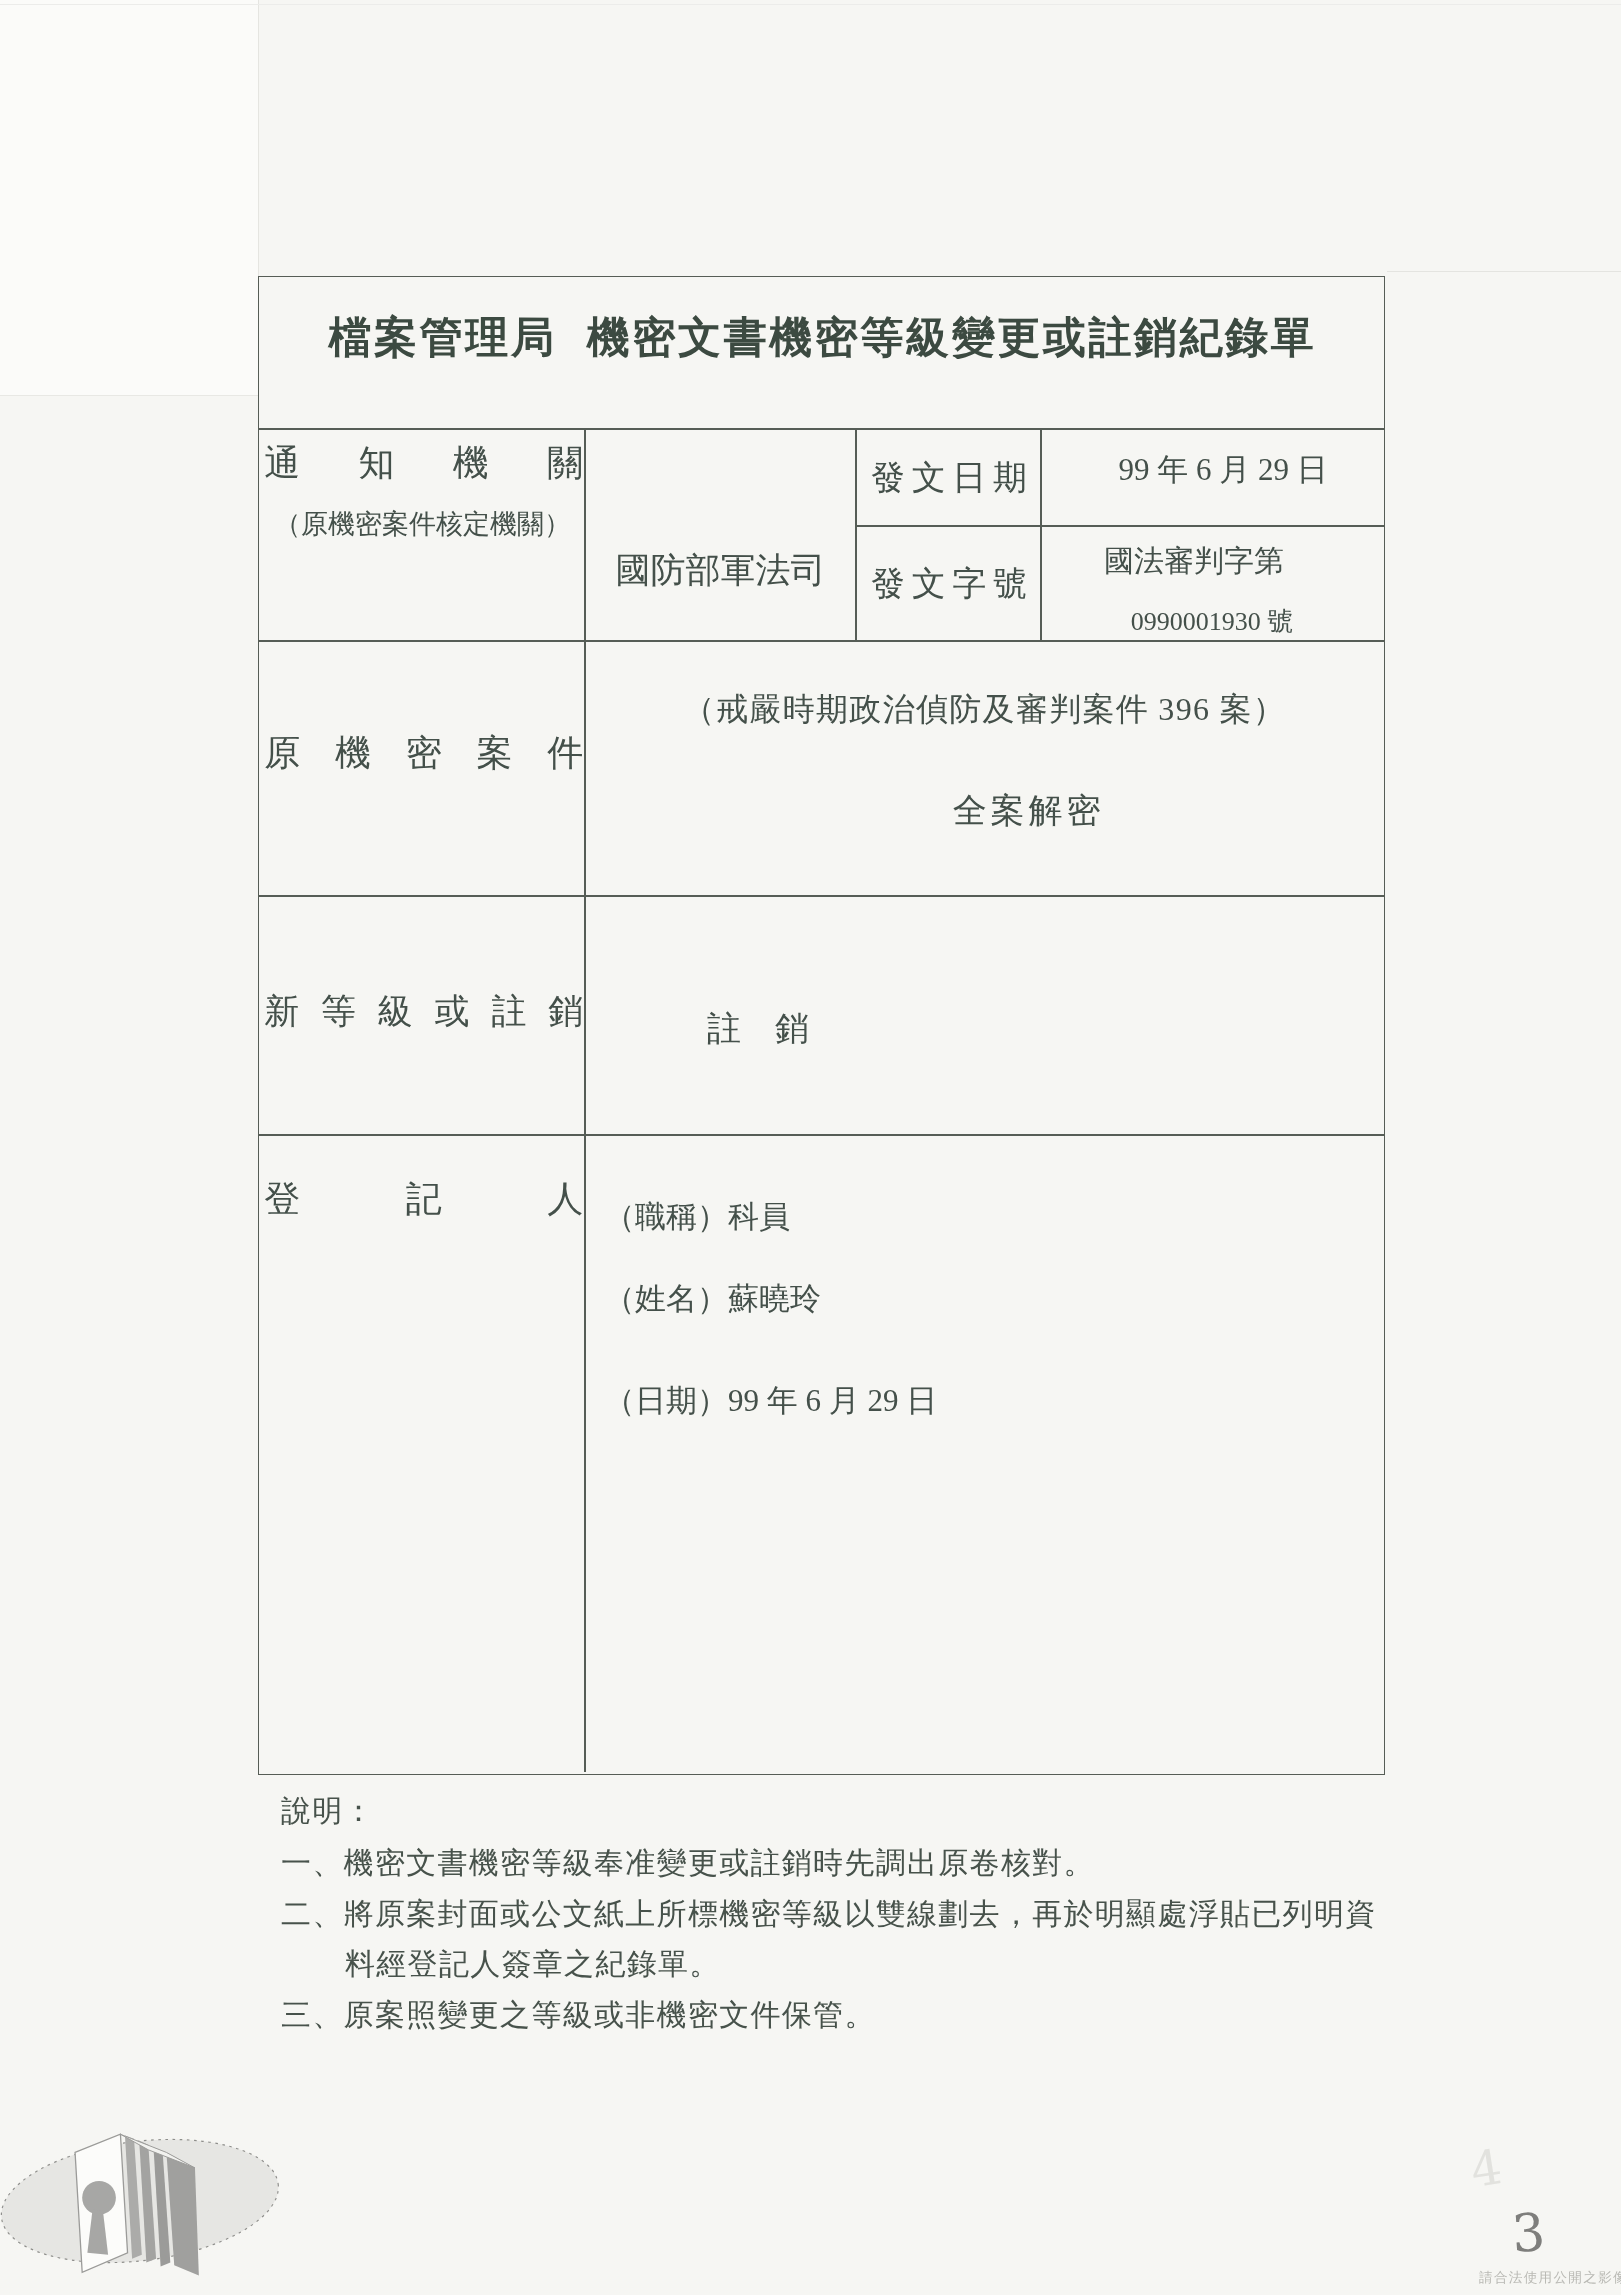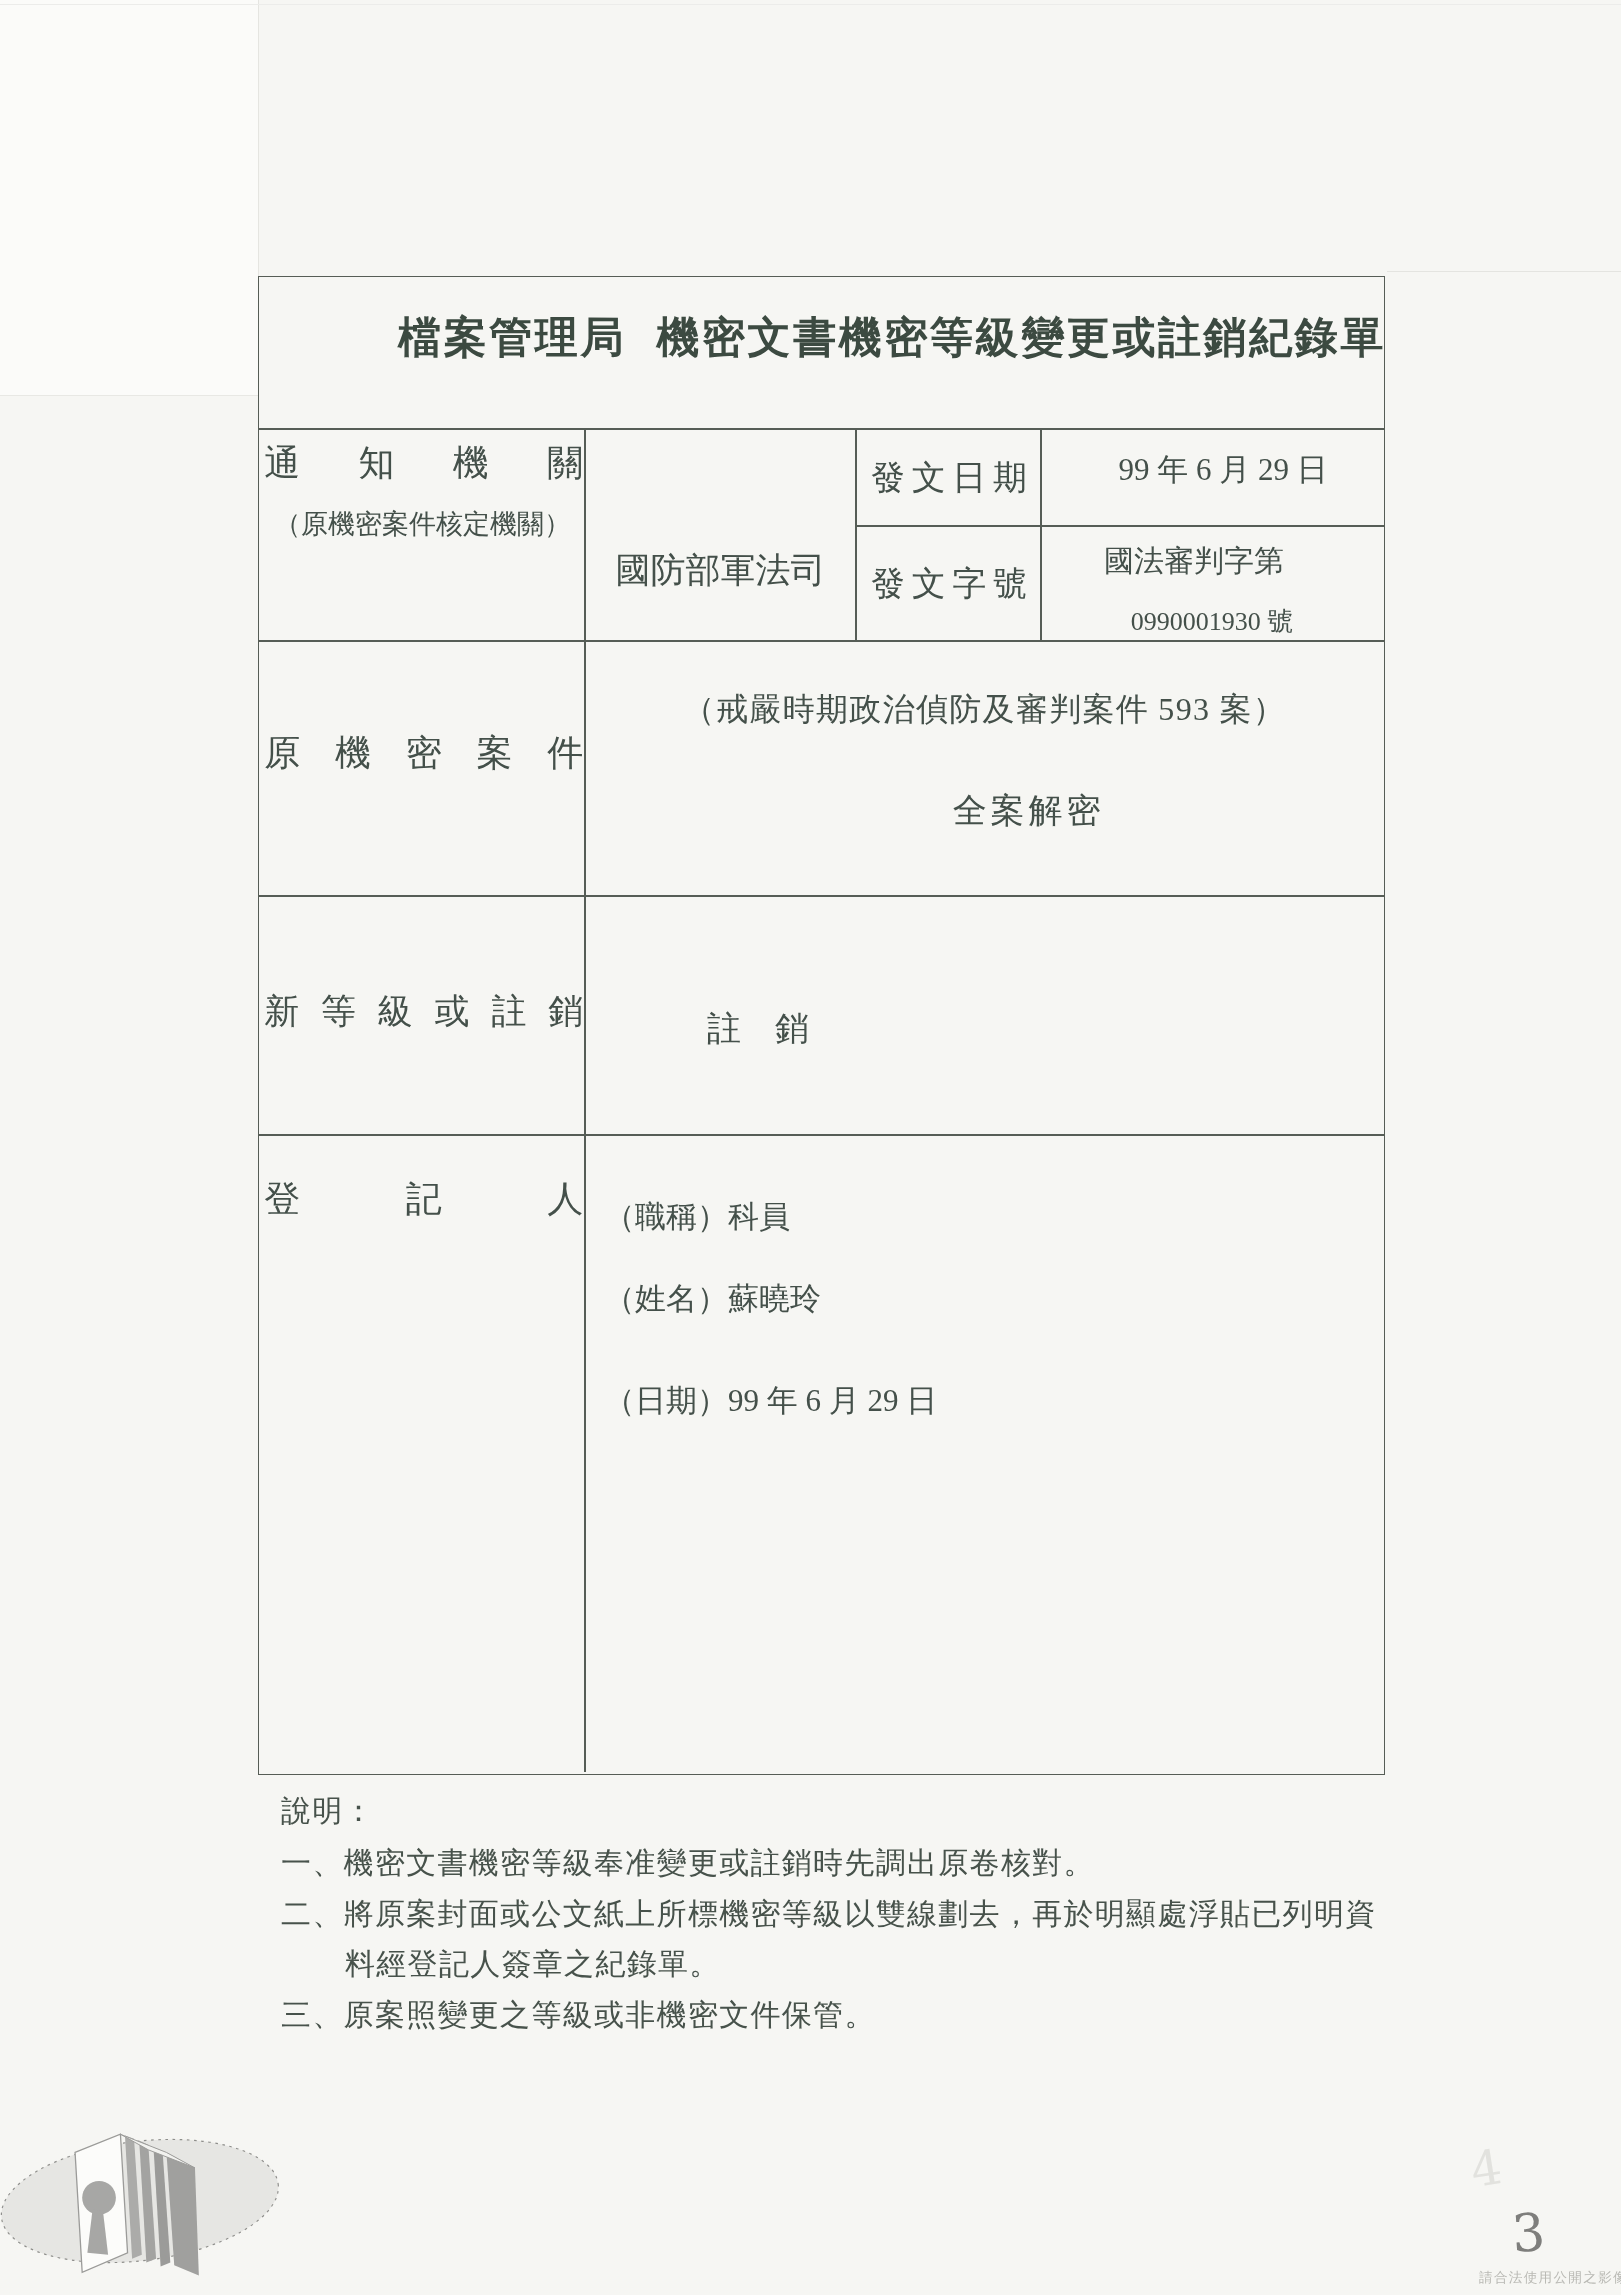--- a/index.html
+++ b/index.html
@@ -34,21 +34,21 @@
   }
   .hline{position:absolute;left:0;width:100%;height:1.9px;background:#565d56;}
   .vline{position:absolute;width:1.9px;background:#565d56;}
   .cell-text{position:absolute;line-height:1;white-space:nowrap;}
   .centered{text-align:center;}
   .js-justify{display:flex;justify-content:space-between;}
   .js-justify span{display:block;}
 
   .form-title{
     position:absolute;left:0;top:39px;width:1127px;
-    text-align:right;font-size:43px;font-weight:700;
+    text-align:center;font-size:43px;font-weight:700;
     color:#3c4a41;letter-spacing:2.6px;word-spacing:17px;line-height:1;
   }
   .note-line{position:absolute;white-space:nowrap;line-height:1;}
 
   .page-number{
     position:absolute;left:1512px;top:2207px;
     font-size:52px;color:#7e7e7c;transform:rotate(-4deg);
     font-family:"DejaVu Serif","Liberation Serif",serif;line-height:1;
   }
   .faint-number{
@@ -110,21 +110,21 @@
     <div class="cell-text centered" style="left:764px;top:269px;width:342px;font-size:30px">國法審判字第</div>
     <div class="cell-text centered" style="left:782px;top:332px;width:342px;font-size:26px">0990001930 號</div>
 
     <div class="cell-text js-justify" style="left:5.2px;top:458px;width:319px;font-size:36px">
         <span>原</span>
         <span>機</span>
         <span>密</span>
         <span>案</span>
         <span>件</span>
       </div>
-    <div class="cell-text centered" style="left:327px;top:416px;width:797px;font-size:32px;letter-spacing:1.3px">（戒嚴時期政治偵防及審判案件 593 案）</div>
+    <div class="cell-text centered" style="left:327px;top:416px;width:797px;font-size:32px;letter-spacing:1.3px">（戒嚴時期政治偵防及審判案件 396 案）</div>
     <div class="cell-text centered" style="left:327px;top:517px;width:885px;font-size:34px;letter-spacing:3.9px">全案解密</div>
 
     <div class="cell-text js-justify" style="left:5.2px;top:717px;width:319px;font-size:35px">
         <span>新</span>
         <span>等</span>
         <span>級</span>
         <span>或</span>
         <span>註</span>
         <span>銷</span>
       </div>

